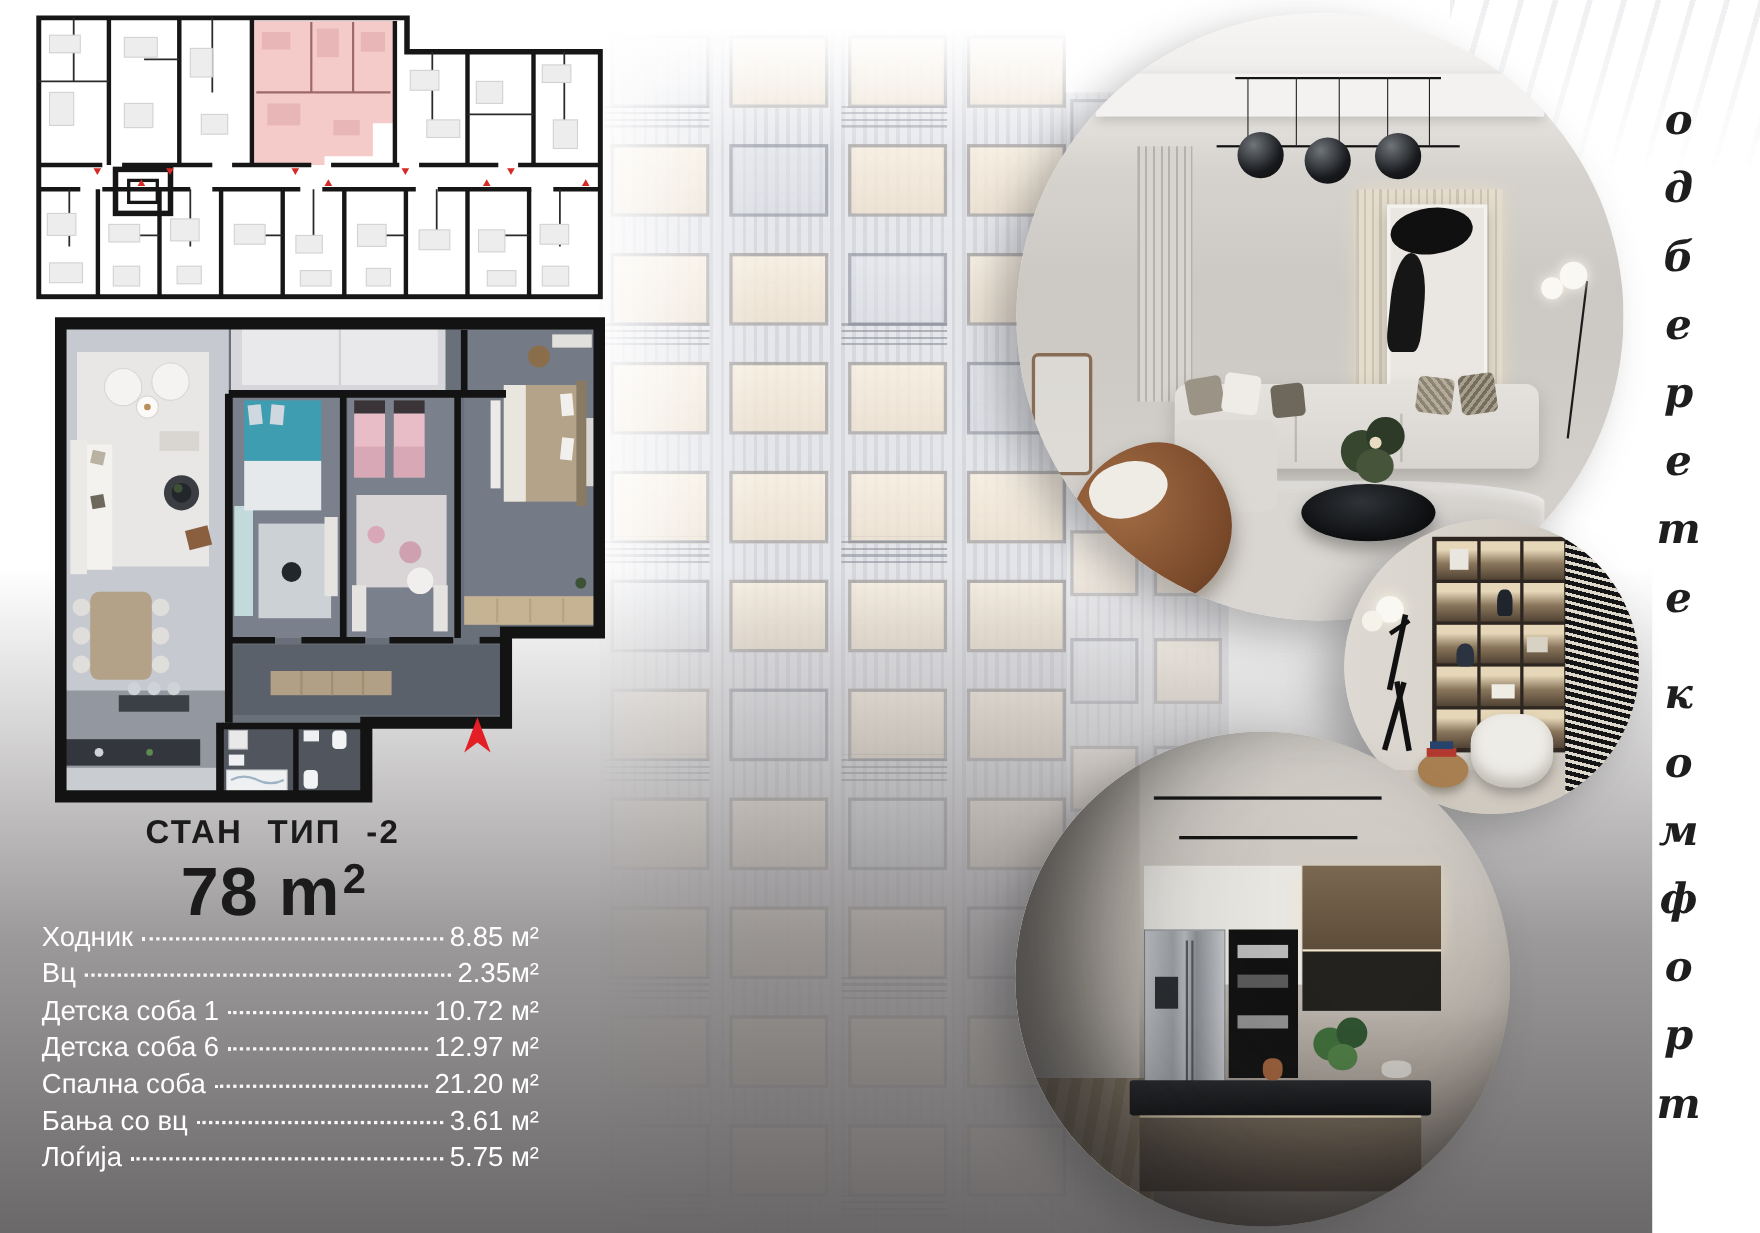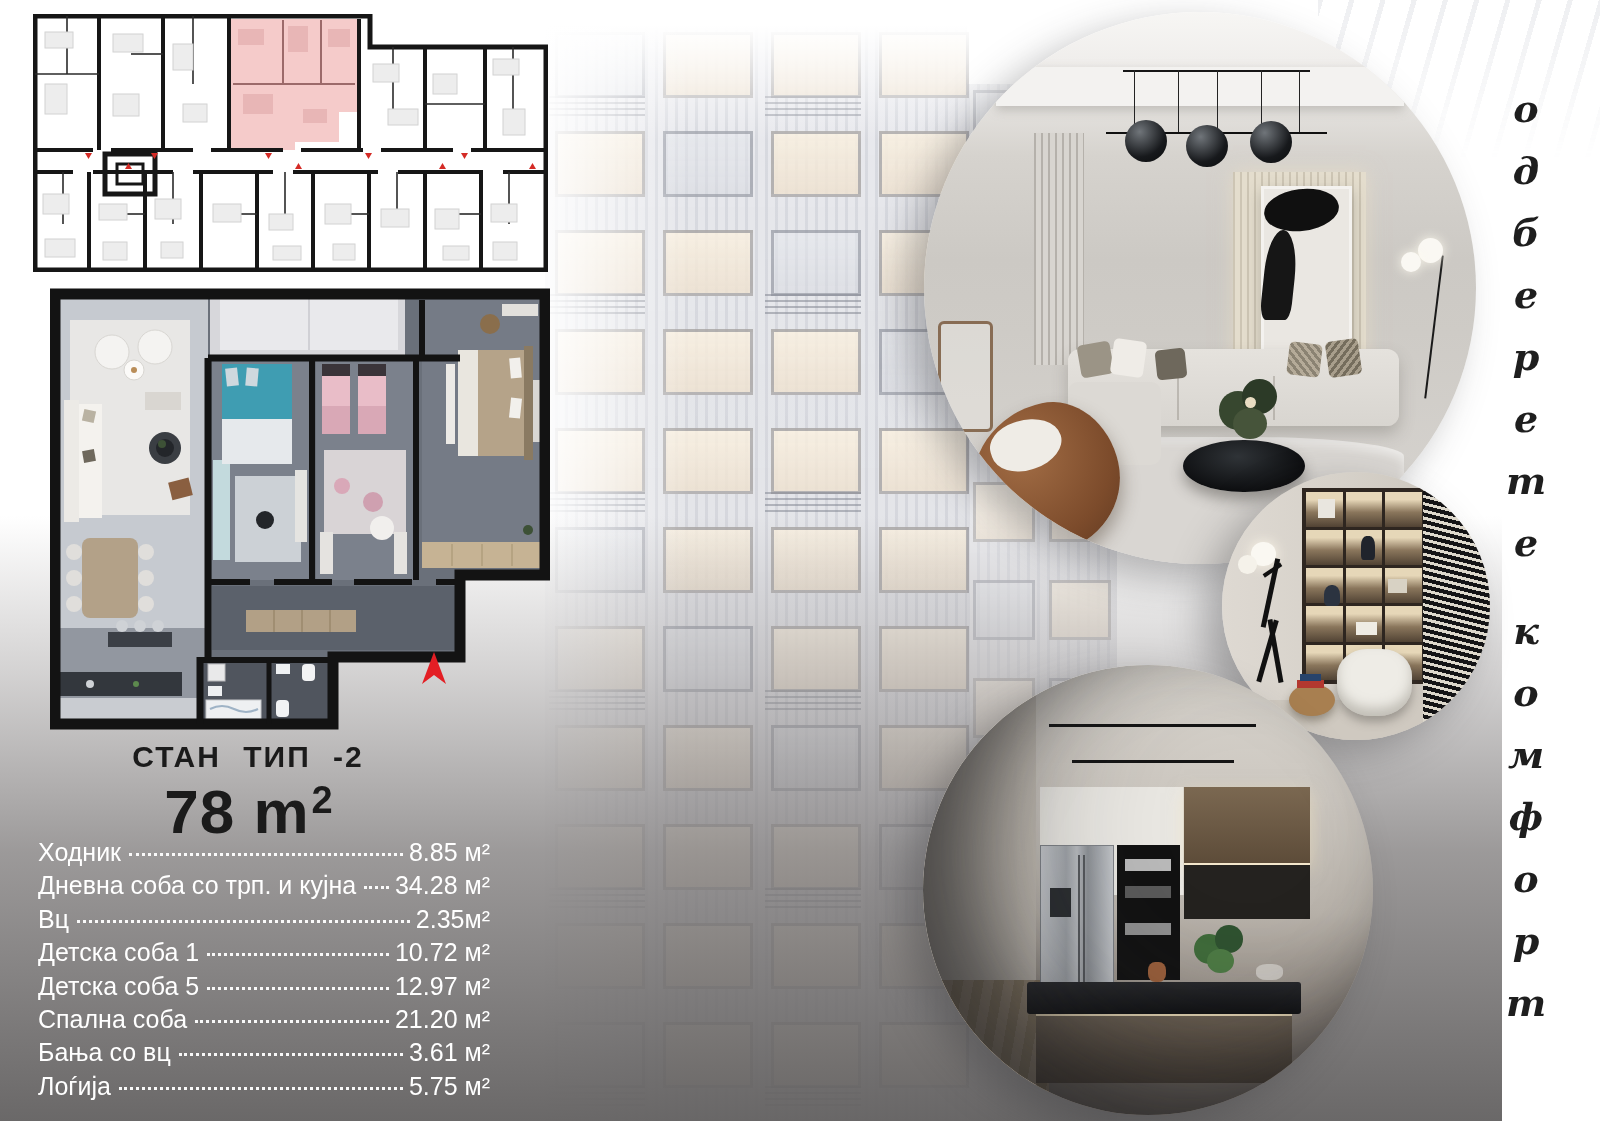--- a/index.html
+++ b/index.html
@@ -462,36 +462,31 @@
     </div>
   </div>
 
   <div class="room-list">
       <div class="room-row">
       <span class="room-label">Ходник</span>
       <span class="leader"></span>
       <span class="room-area">8.85 м²</span>
     </div>
       <div class="room-row">
-      <span class="room-label">Дневна соба со трп. и кујна</span>
-      <span class="leader"></span>
-      <span class="room-area">34.28 м²</span>
-    </div>
-      <div class="room-row">
       <span class="room-label">Вц</span>
       <span class="leader"></span>
       <span class="room-area">2.35м²</span>
     </div>
       <div class="room-row">
       <span class="room-label">Детска соба 1</span>
       <span class="leader"></span>
       <span class="room-area">10.72 м²</span>
     </div>
       <div class="room-row">
-      <span class="room-label">Детска соба 5</span>
+      <span class="room-label">Детска соба 6</span>
       <span class="leader"></span>
       <span class="room-area">12.97 м²</span>
     </div>
       <div class="room-row">
       <span class="room-label">Спална соба</span>
       <span class="leader"></span>
       <span class="room-area">21.20 м²</span>
     </div>
       <div class="room-row">
       <span class="room-label">Бања со вц</span>

